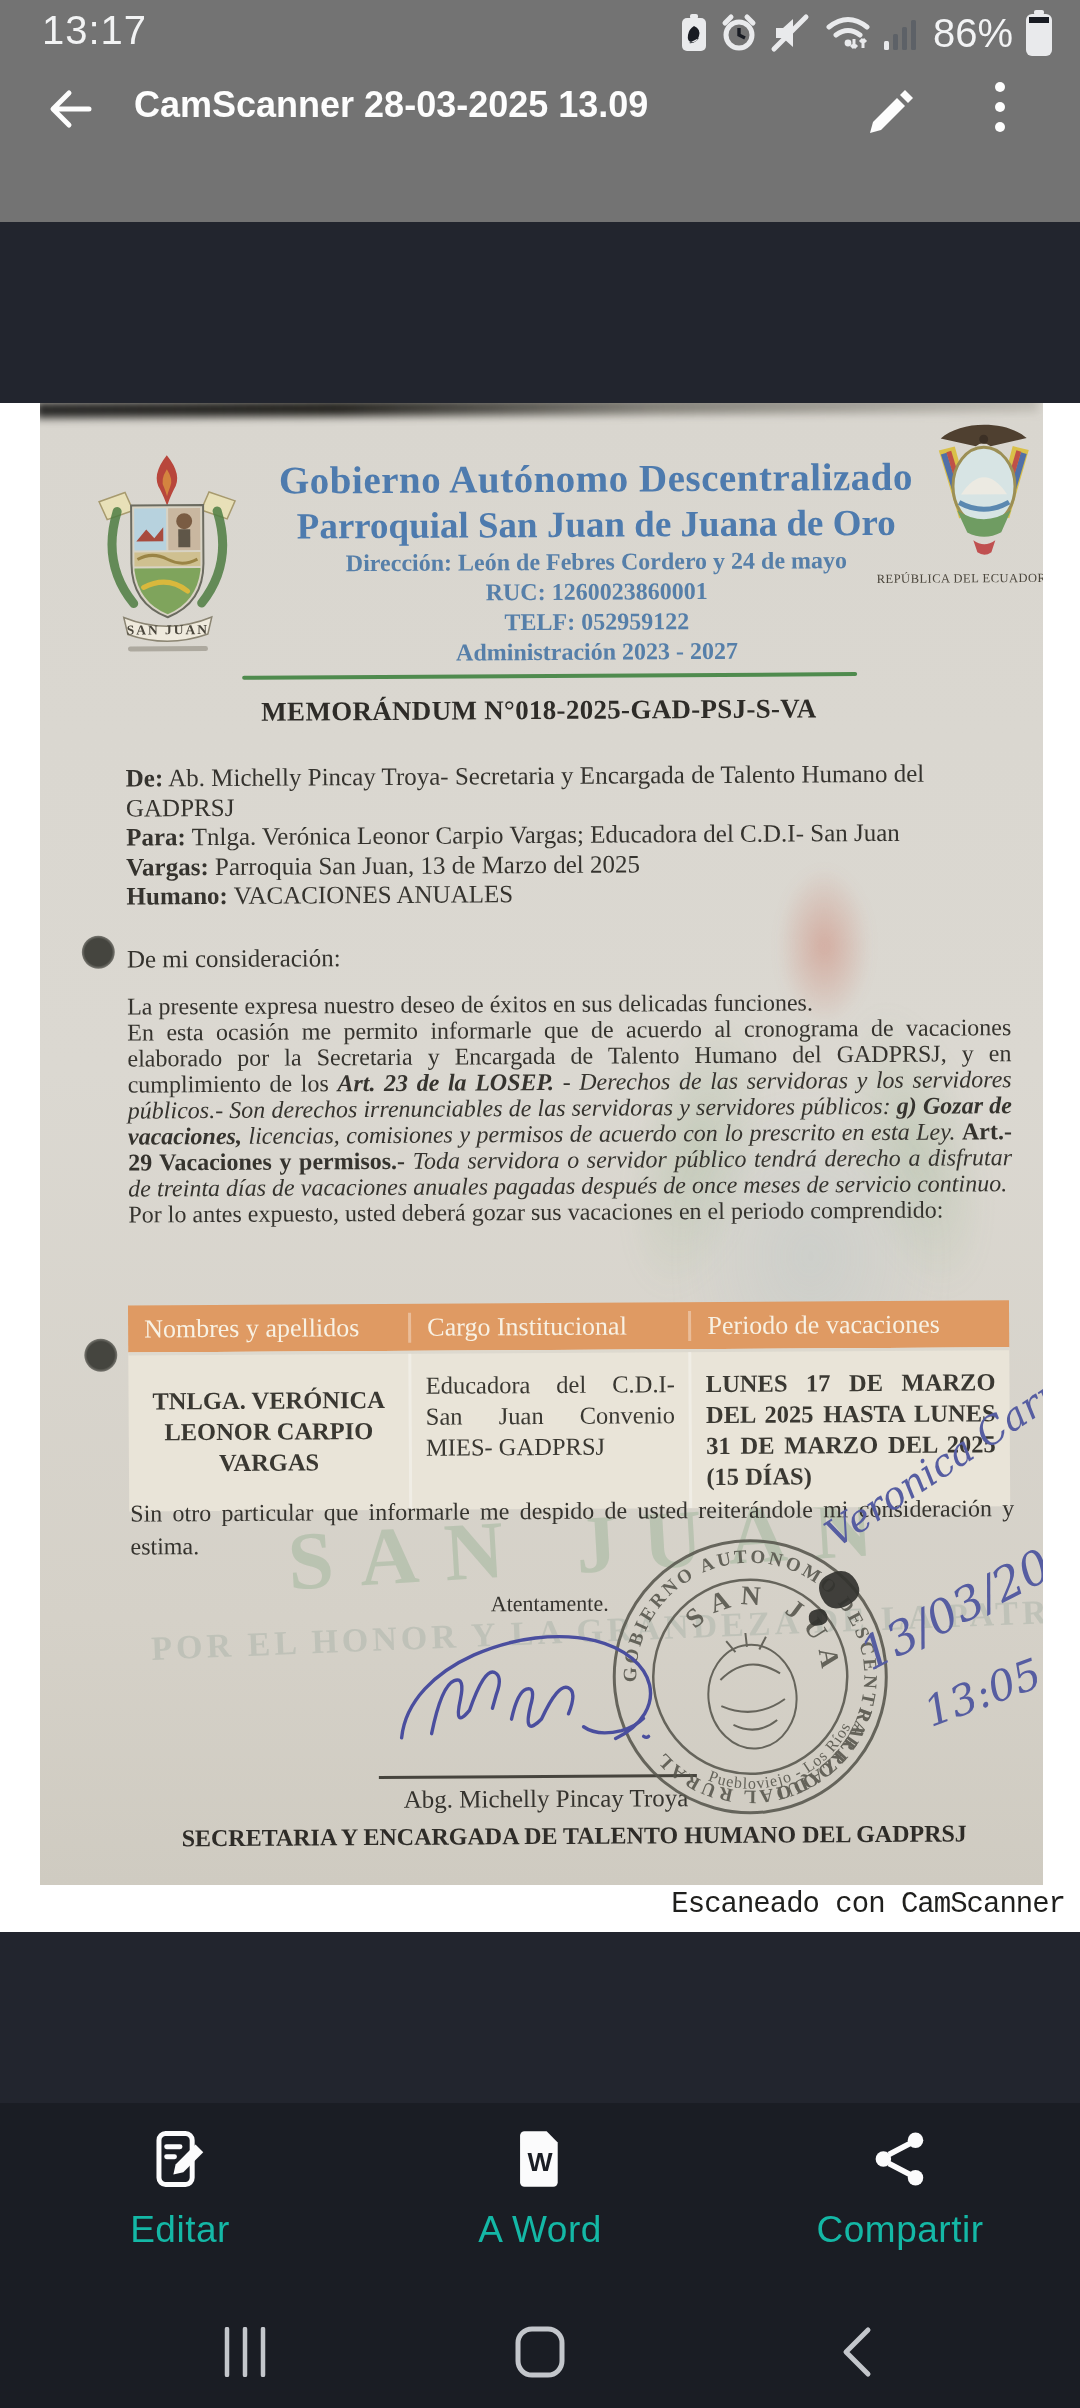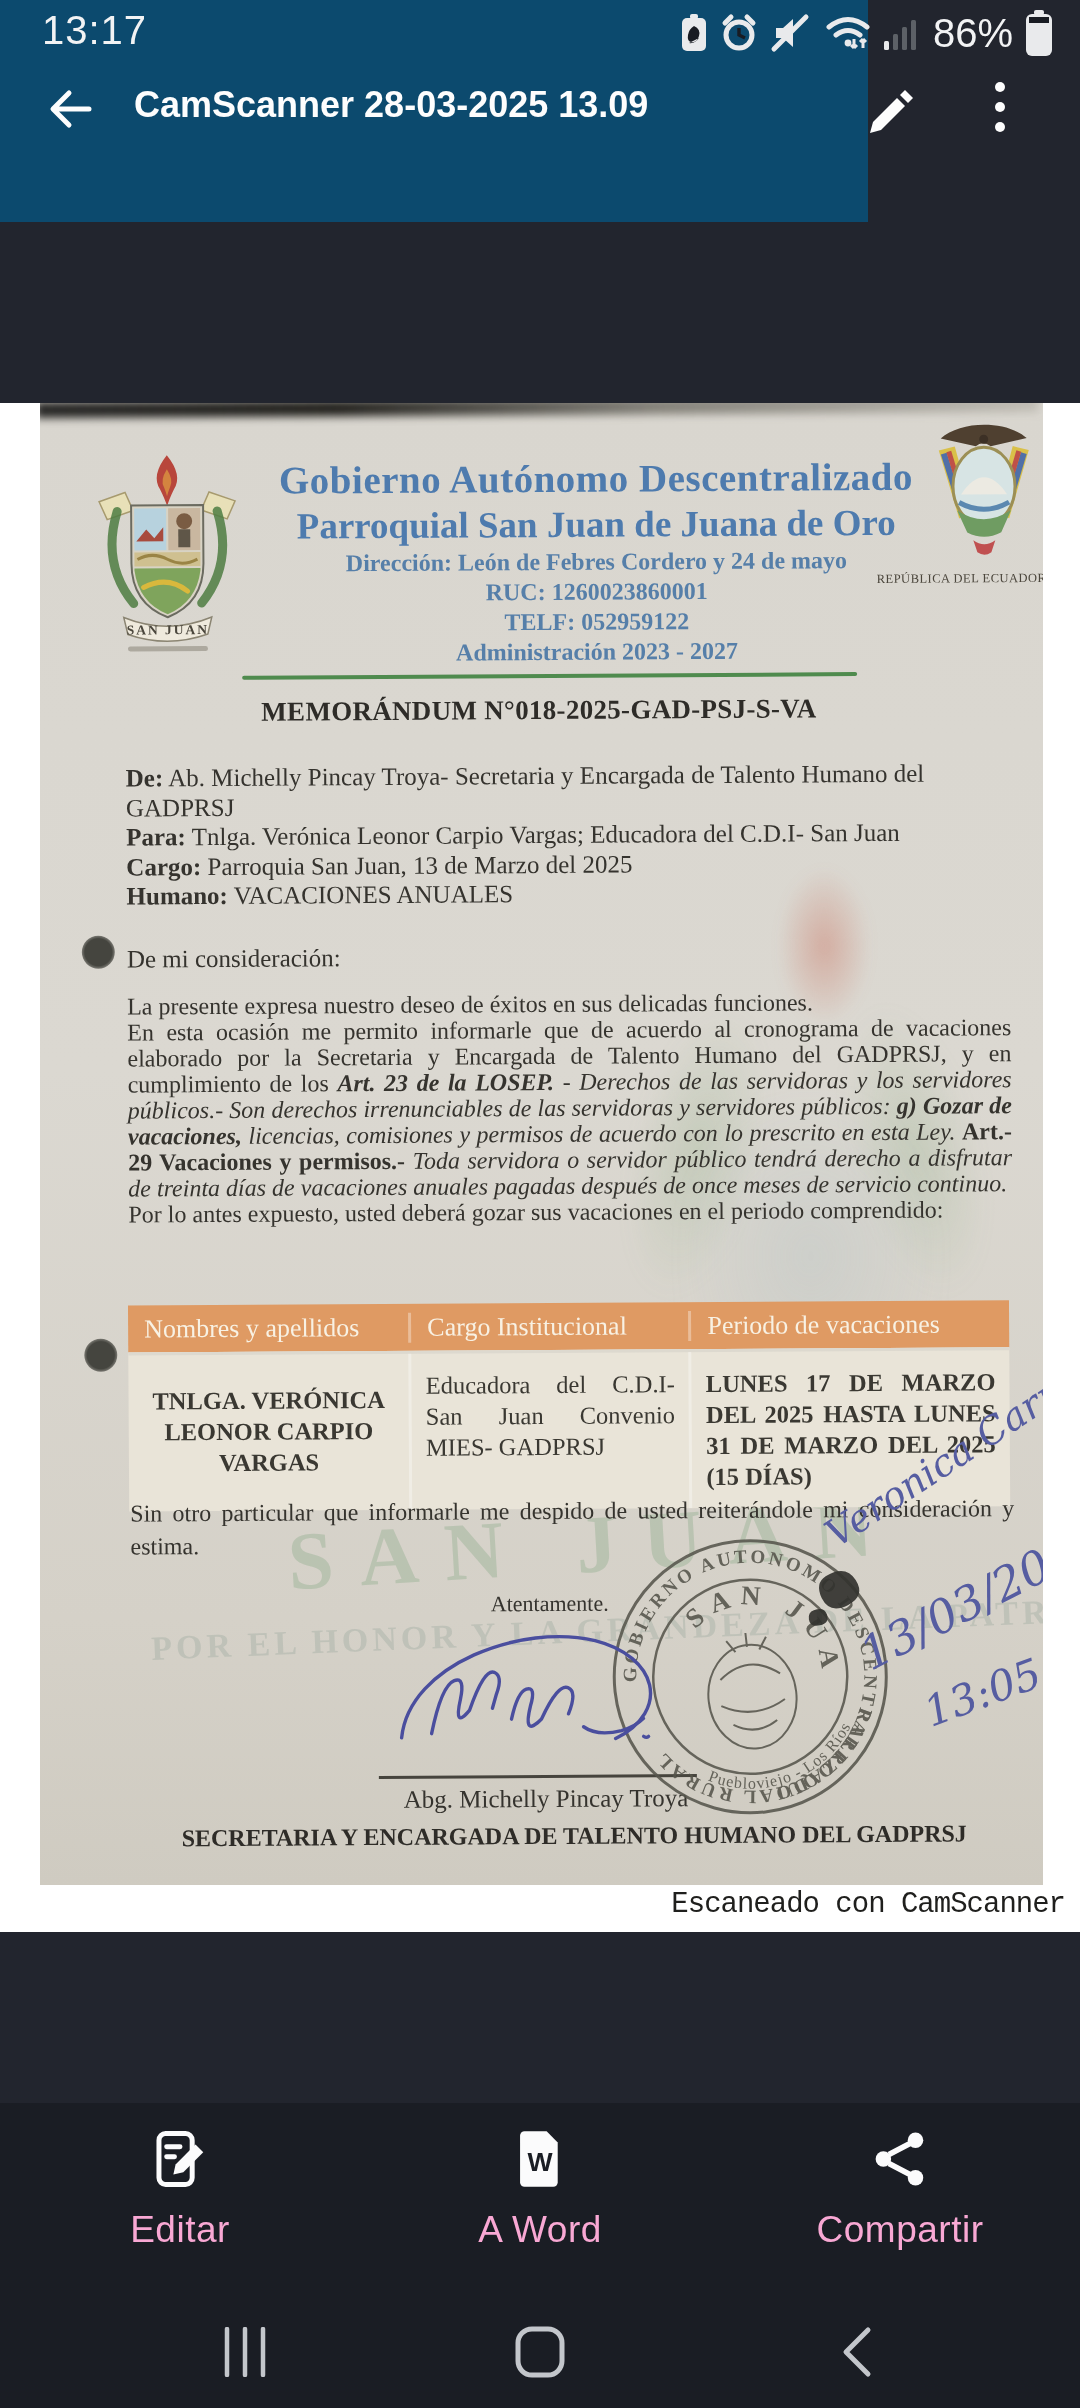--- a/index.html
+++ b/index.html
@@ -1,20 +1,20 @@
 <!DOCTYPE html>
 <html><head>
 <meta charset="utf-8">
 <style>
   html,body{margin:0;padding:0;background:#000;}
   .screen{position:relative;width:1080px;height:2408px;background:#22252e;overflow:hidden;
           font-family:"Liberation Sans",sans-serif;}
 
   
-  .topbar{position:absolute;top:0;left:0;width:868px;height:222px;background:#0c4a6e;z-index:5;}
+  .topbar{position:absolute;top:0;left:0;width:1080px;height:222px;background:#737373;z-index:5;}
   .statusbar{position:absolute;top:0;left:0;width:1080px;height:62px;display:flex;align-items:center;}
   .status-time{position:absolute;left:42px;top:8px;color:#f2f3f4;font-size:40px;letter-spacing:1px;}
   .status-icons{position:absolute;right:26px;top:10px;display:flex;align-items:center;gap:11px;}
   .status-icons svg{display:block;}
   .batt-pct{color:#f2f3f4;font-size:40px;margin-left:4px;}
 
   .appbar{position:absolute;top:62px;left:0;width:1080px;height:110px;}
   .icon-btn{position:absolute;background:none;border:none;padding:0;cursor:pointer;}
   .back-btn{left:40px;top:18px;width:60px;height:60px;}
   .app-title{position:absolute;left:134px;top:22px;color:#fdfdfd;font-size:36px;font-weight:bold;
@@ -107,21 +107,21 @@
   .wm-leaf2{left:810px;top:600px;width:130px;height:300px;border-radius:50%;
             background:radial-gradient(ellipse,rgba(120,160,110,.22),transparent 70%);filter:blur(8px);transform:rotate(-14deg);}
   .wm-shield{left:640px;top:690px;width:260px;height:330px;border-radius:40px;
              background:radial-gradient(ellipse,rgba(150,175,185,.18),transparent 75%);filter:blur(9px);}
   .z1{z-index:2;}
 
   
   .bottombar{position:absolute;top:2103px;left:0;width:1080px;height:305px;background:#1a1d24;z-index:5;}
   .tool-btn{position:absolute;top:24px;width:220px;background:none;border:none;cursor:pointer;
             display:flex;flex-direction:column;align-items:center;gap:16px;}
-  .tool-btn .lbl{color:#f9a8d4;font-size:37px;letter-spacing:.5px;font-family:"Liberation Sans",sans-serif;}
+  .tool-btn .lbl{color:#14b8a6;font-size:37px;letter-spacing:.5px;font-family:"Liberation Sans",sans-serif;}
   .tb-1{left:70px;} .tb-2{left:430px;} .tb-3{left:790px;}
 
   .navbar{position:absolute;top:200px;left:0;width:1080px;height:105px;}
   .nav-btn{position:absolute;top:10px;width:90px;height:80px;background:none;border:none;cursor:pointer;
            display:flex;align-items:center;justify-content:center;}
   .nb-recents{left:200px;} .nb-home{left:495px;} .nb-back{left:812px;}
 </style>
 </head>
 <body>
 
@@ -274,21 +274,21 @@
             <path d="M44 122 q11 8 22 0 l-4 12 q-7 5 -14 0 Z" fill="#c05050"></path>
           </svg>
         </div>
         <div class="rep-caption z1">REPÚBLICA DEL ECUADOR</div>
 
         <div class="memo-title serif z1">MEMORÁNDUM N°018-2025-GAD-PSJ-S-VA</div>
 
         <div class="fields serif z1">
           <div><b>De:</b><span> Ab. Michelly Pincay Troya- Secretaria y Encargada de Talento Humano del GADPRSJ</span></div>
           <div><b>Para:</b><span> Tnlga. Verónica Leonor Carpio Vargas; Educadora del C.D.I- San Juan</span></div>
-          <div><b>Cargo:</b><span> Parroquia San Juan, 13 de Marzo del 2025</span></div>
+          <div><b>Vargas:</b><span> Parroquia San Juan, 13 de Marzo del 2025</span></div>
           <div><b>Humano:</b><span> VACACIONES ANUALES</span></div>
         </div>
 
         <div class="salutation serif z1">De mi consideración:</div>
 
         <div class="bodytext serif z1">
           <p>La presente expresa nuestro deseo de éxitos en sus delicadas funciones.</p>
           <p><span class="sg-n">En esta ocasión me permito informarle que de acuerdo al cronograma de vacaciones elaborado por la Secretaria y Encargada de Talento Humano del GADPRSJ, y  en cumplimiento de los </span><span class="sg-bi">Art. 23 de la LOSEP.</span><span class="sg-i"> - Derechos de las servidoras y los servidores públicos.- Son derechos irrenunciables de las servidoras y servidores públicos: </span><span class="sg-bi">g) Gozar de vacaciones,</span><span class="sg-i"> licencias, comisiones y permisos de acuerdo con lo prescrito en esta Ley. </span><span class="sg-b">Art.- 29 Vacaciones y permisos.- </span><span class="sg-i">Toda servidora o servidor público tendrá derecho a disfrutar de treinta días de vacaciones anuales pagadas después de once meses de servicio continuo.</span></p>
           <p>Por lo antes expuesto, usted deberá gozar sus vacaciones en el periodo comprendido:</p>
         </div>

